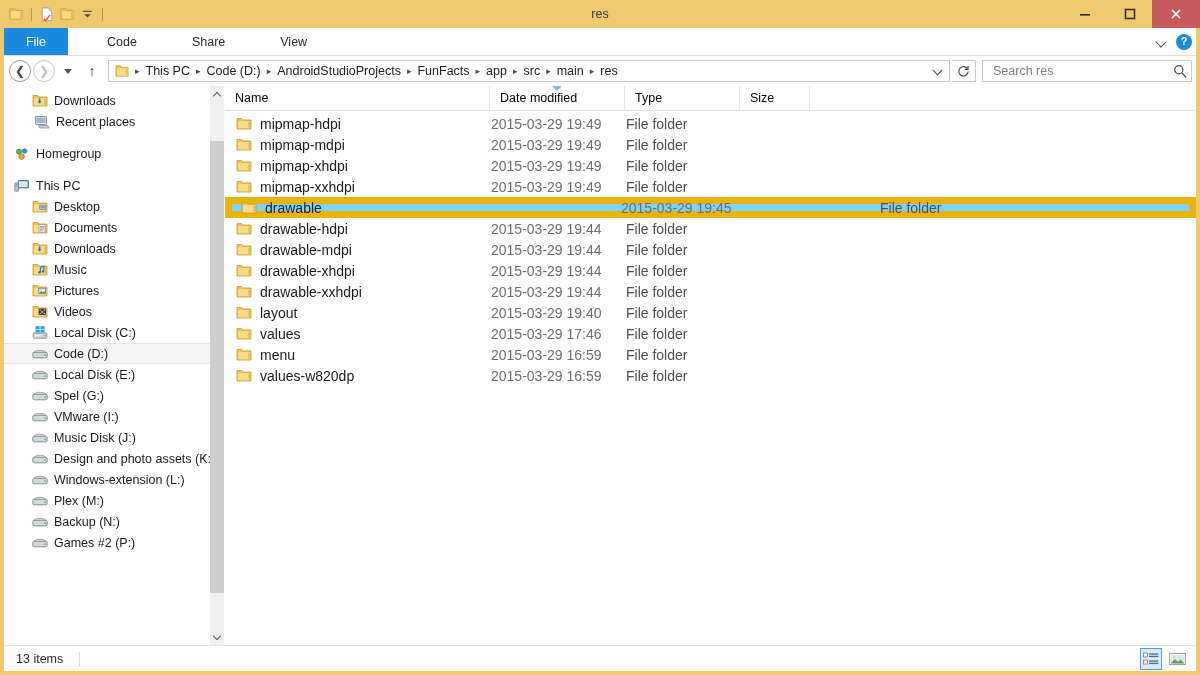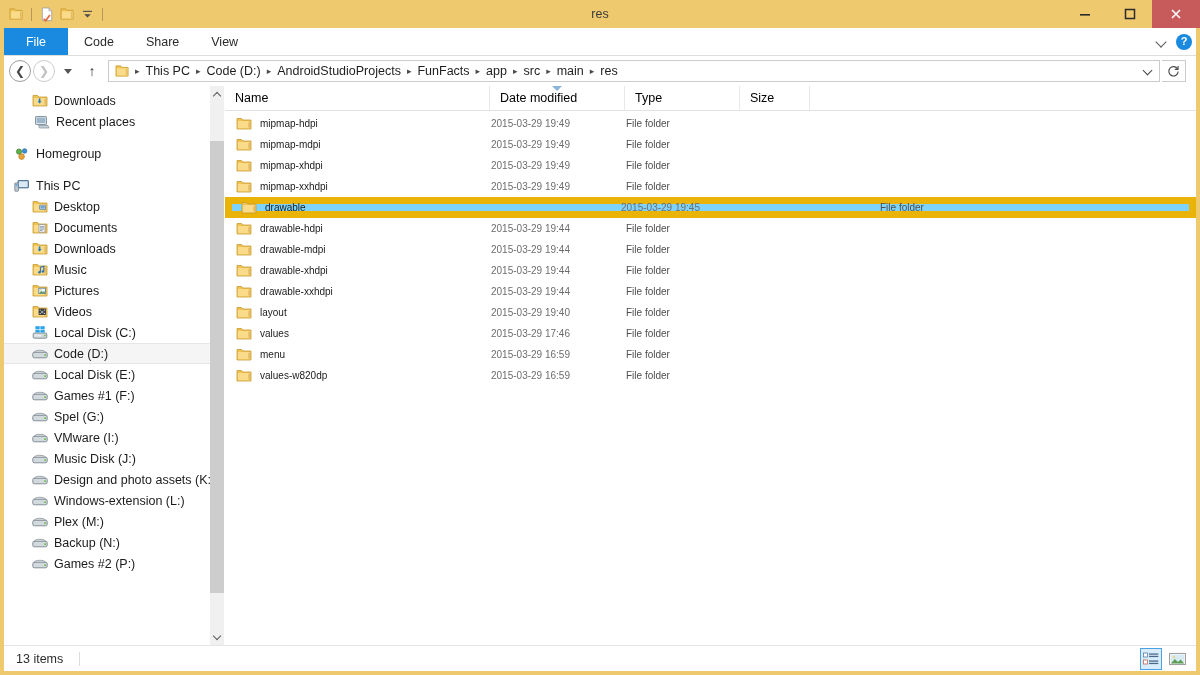--- a/index.html
+++ b/index.html
@@ -67,20 +67,21 @@
   
   #ribbon {
     flex: 0 0 27px;
     height: 27px;
     background: #ffffff;
     margin: 0 4px 0 4px;
     display: flex;
     align-items: stretch;
     position: relative;
     border-bottom: 1px solid #dededb;
+    gap: 23px;
   }
   #ribbon .tab {
     display: flex; align-items: center; justify-content: center;
     font-size: 12.5px;
     color: #2b2b2b;
     padding: 0 16px;
     min-width: 40px;
     height: 27px;
     box-sizing: border-box;
   }
@@ -375,21 +376,21 @@
     align-items: center;
     box-sizing: border-box;
     border: 1px solid transparent;
   }
   .file-row.selected {
     border: 7px solid #eab308;
     background: #7dd3fc;
     justify-content: space-between;
   }
   .cell {
-    font-size: 10px;
+    font-size: 14px;
     color: #1b1b1b;
     display: flex;
     align-items: center;
     box-sizing: border-box;
     white-space: nowrap;
     overflow: hidden;
   }
   .cell.name { flex: 0 0 265px; padding-left: 10px; }
   .cell.date { flex: 0 0 135px; color: #6d6d6d; }
   .cell.type { flex: 0 0 115px; color: #4e4e4e; }
@@ -561,20 +562,27 @@
       </div>
     </div>
 
     <div id="refreshbtn">
       <svg width="13" height="13" viewBox="0 0 14 14">
         <path d="M11.4 4.4A5 5 0 1 0 12 7" fill="none" stroke="#4a4a4a" stroke-width="1.25"></path>
         <path d="M11.9 1.2v3.5H8.4" fill="none" stroke="#4a4a4a" stroke-width="1.25"></path>
       </svg>
     </div>
 
+    <div id="searchbox">
+      <input id="search-input" type="text" placeholder="Search res" style="">
+      <svg width="14" height="14" viewBox="0 0 14 14">
+        <circle cx="5.8" cy="5.8" r="4.1" fill="none" stroke="#4a4a4a" stroke-width="1.2"></circle>
+        <path d="M9 9l4 4.2" stroke="#4a4a4a" stroke-width="1.3"></path>
+      </svg>
+    </div>
   </div>
 
   <div id="body">
 
     <div id="navpane">
       <div id="navlist">
           <div class="nav-item" style="padding-left: 28px;">
             <span class="nav-icon">
               <svg width="16" height="16" viewBox="0 0 16 16">
                 <path d="M1 2.5h4.6l1.2 1.5H15v9H1z" fill="#f0c251" stroke="#c79a33" stroke-width="0.8"></path>
@@ -725,30 +733,20 @@
           </div>
           <div class="nav-item" style="padding-left: 28px;">
             <span class="nav-icon">
               <svg width="16" height="16" viewBox="0 0 16 16">
                 <rect x="0.8" y="6.2" width="14.4" height="5.6" rx="1.6" fill="#d3dade" stroke="#7b858d" stroke-width="0.9"></rect>
          <path d="M2.2 6.2c1-1.3 2.4-1.9 5.6-1.9s4.7 0.6 5.8 1.9z" fill="#e2e7ea" stroke="#7b858d" stroke-width="0.7"></path>
          <rect x="12.2" y="8.3" width="1.8" height="1.7" rx="0.35" fill="#6cc24a"></rect>
               </svg>
             </span>
             <span>Local Disk (E:)</span>
-          </div>
-          <div class="nav-item" style="padding-left: 28px;">
-            <span class="nav-icon">
-              <svg width="16" height="16" viewBox="0 0 16 16">
-                <rect x="0.8" y="6.2" width="14.4" height="5.6" rx="1.6" fill="#d3dade" stroke="#7b858d" stroke-width="0.9"></rect>
-         <path d="M2.2 6.2c1-1.3 2.4-1.9 5.6-1.9s4.7 0.6 5.8 1.9z" fill="#e2e7ea" stroke="#7b858d" stroke-width="0.7"></path>
-         <rect x="12.2" y="8.3" width="1.8" height="1.7" rx="0.35" fill="#6cc24a"></rect>
-              </svg>
-            </span>
-            <span>Games #1 (F:)</span>
           </div>
           <div class="nav-item" style="padding-left: 28px;">
             <span class="nav-icon">
               <svg width="16" height="16" viewBox="0 0 16 16">
                 <rect x="0.8" y="6.2" width="14.4" height="5.6" rx="1.6" fill="#d3dade" stroke="#7b858d" stroke-width="0.9"></rect>
          <path d="M2.2 6.2c1-1.3 2.4-1.9 5.6-1.9s4.7 0.6 5.8 1.9z" fill="#e2e7ea" stroke="#7b858d" stroke-width="0.7"></path>
          <rect x="12.2" y="8.3" width="1.8" height="1.7" rx="0.35" fill="#6cc24a"></rect>
               </svg>
             </span>
             <span>Spel (G:)</span>

